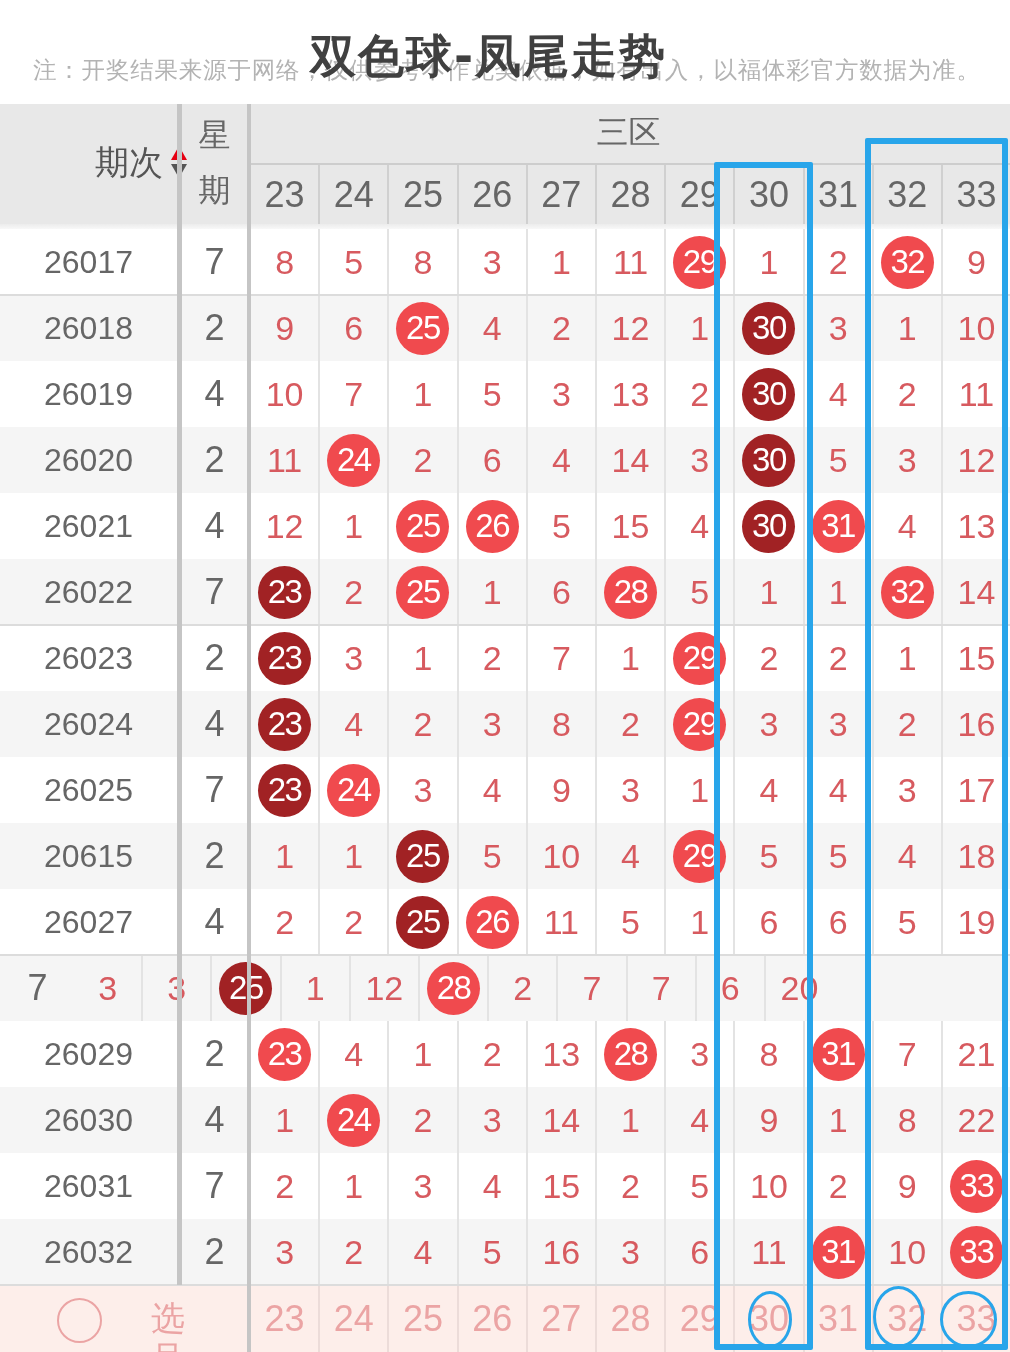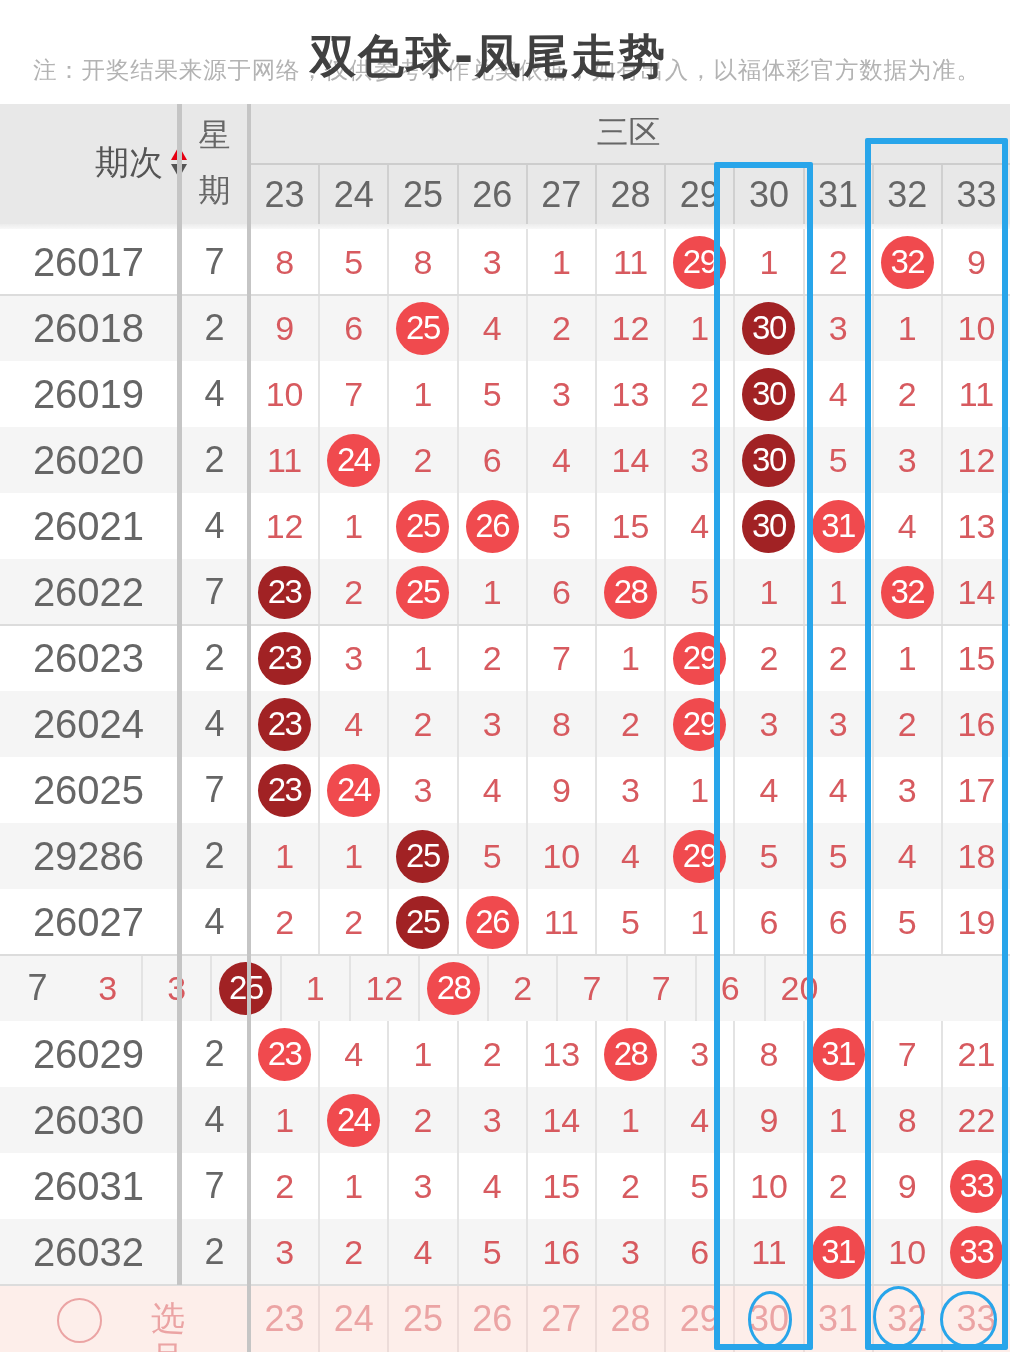--- a/index.html
+++ b/index.html
@@ -36,21 +36,21 @@
   .h-nums{position:absolute;left:0;top:61px;width:759px;height:59px;display:flex;}
   .hcell{flex:1;height:59px;line-height:59px;text-align:center;font-size:36px;color:#666;border-right:2px solid #d0d0d0;}
   .hcell:last-child{border-right:none;}
 
   .shadow{position:absolute;left:0;top:120px;width:1010px;height:5px;background:linear-gradient(#ececec,#f8f8f8);}
 
   .rows{position:absolute;left:0;top:125px;width:1010px;}
   .row{position:relative;display:flex;height:66px;background:#ffffff;}
   .row.alt{background:#f5f5f5;}
   .row.sep::after{content:"";position:absolute;left:0;right:0;bottom:-1px;height:2px;background:#dcdcdc;z-index:1;}
-  .c-issue{width:177px;height:66px;line-height:66px;text-align:center;font-size:40px;color:#666;}
+  .c-issue{width:177px;height:66px;line-height:66px;text-align:center;font-size:32px;color:#666;}
   .c-week{width:65px;margin-left:5px;height:66px;line-height:66px;text-align:center;font-size:36px;color:#666;}
   .c-grid{width:759px;margin-left:4px;display:flex;height:66px;}
   .cell{flex:1;height:66px;display:flex;align-items:center;justify-content:center;border-right:2px solid #e3e3e3;}
   .cell:last-child{border-right:none;}
   .miss{font-size:34px;color:var(--miss_text);line-height:66px;}
   .ball{width:53px;height:53px;border-radius:50%;background:var(--accent_red);color:#fff;display:flex;align-items:center;justify-content:center;font-size:33px;letter-spacing:-1.5px;}
   .ball.dark{background:var(--dark_red);}
 
   .divider1{position:absolute;left:177px;top:0;width:5px;height:1181px;background:var(--divider);z-index:2;}
   .divider2{position:absolute;left:247px;top:0;width:4px;height:1248px;background:var(--divider);z-index:2;}
@@ -456,21 +456,21 @@
           </div>
           <div class="cell">
             <span class="miss">3</span>
           </div>
           <div class="cell">
             <span class="miss">17</span>
           </div>
         </div>
       </div>
       <div class="row alt">
-        <div class="c-issue">29286</div>
+        <div class="c-issue">20615</div>
         <div class="c-week">2</div>
         <div class="c-grid">
           <div class="cell">
             <span class="miss">1</span>
           </div>
           <div class="cell">
             <span class="miss">1</span>
           </div>
           <div class="cell">
             <span class="ball dark">25</span>

